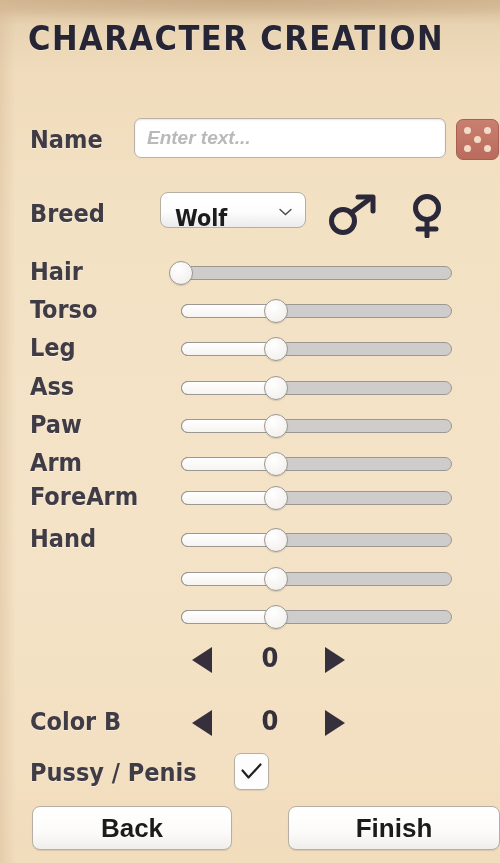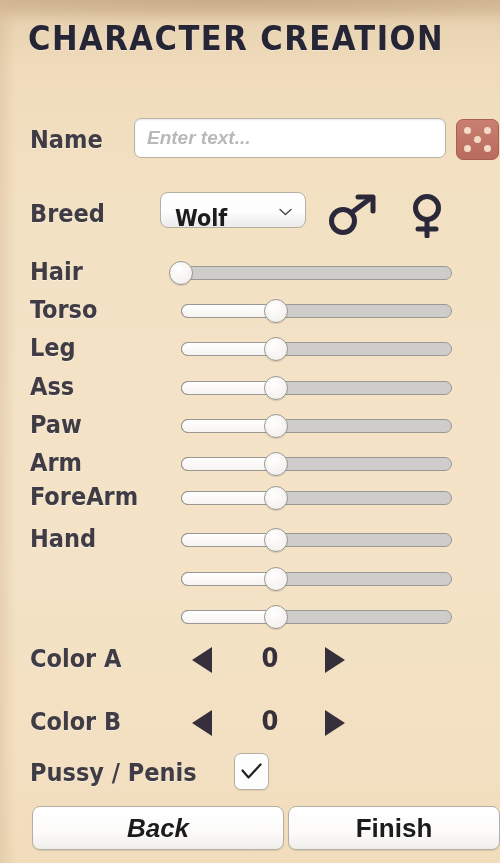--- a/index.html
+++ b/index.html
@@ -295,21 +295,21 @@
     border: 1px solid #b5aea2;
     border-radius: 8px;
     background: linear-gradient(180deg, #ffffff 0%, #fcfbfa 60%, #f0eeec 100%);
     font-family: "Liberation Sans", sans-serif;
     font-weight: bold;
     font-size: 26px;
     color: #1b1b1b;
     cursor: pointer;
     box-shadow: 0 1px 1px rgba(0,0,0,0.10);
   }
-  .btn.back   { left: 32px;  width: 252px; font-style: italic; }
+  .btn.back   { left: 32px;  width: 200px; }
   .btn.finish { left: 288px; width: 212px; }
 </style>
 </head>
 <body>
 
 <div id="screen">
 
   <div class="title">Character Creation</div>
 
   <div class="name-row">
@@ -422,21 +422,20 @@
         <div class="track-wrap">
           <div class="track"></div>
           <div class="track-fill" style="width: 94.85px;"></div>
           <div class="thumb" style="left: 94.85px;"></div>
         </div>
       </div>
     </div>
 
   <div id="color-container">
       <div class="color-row" style="top: 638px;">
-        <div class="row-label color-label">Color A</div>
         <div class="arrow left"></div>
         <div class="color-value">0</div>
         <div class="arrow right"></div>
       </div>
       <div class="color-row" style="top: 701px;">
         <div class="row-label color-label">Color B</div>
         <div class="arrow left"></div>
         <div class="color-value">0</div>
         <div class="arrow right"></div>
       </div>

